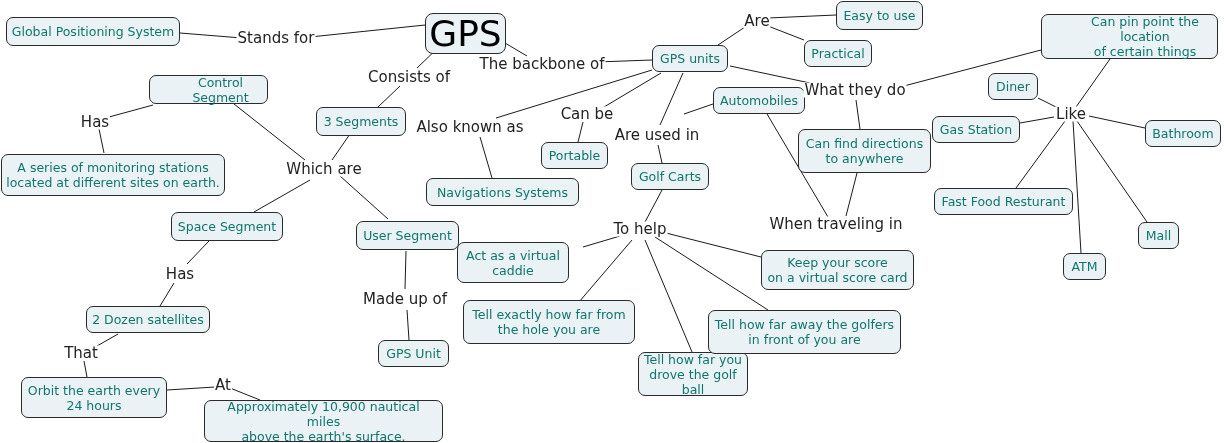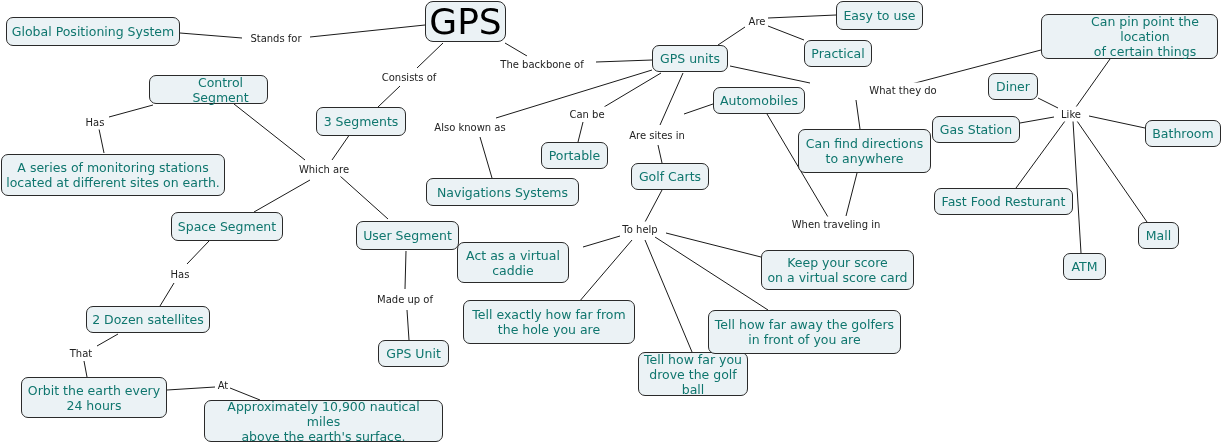--- a/index.html
+++ b/index.html
@@ -1,21 +1,21 @@
 <!DOCTYPE html>
 <html><head>
   <meta charset="utf-8">
   <style>
     html, body { margin: 0; padding: 0; background: #ffffff; }
     body { width: 1224px; height: 443px; overflow: hidden; position: relative; font-family: "DejaVu Sans", sans-serif; }
     #map { position: absolute; left: 0; top: 0; }
     .edge { stroke: #1a1a1a; stroke-width: 1; fill: none; }
     .node { position: absolute; box-sizing: border-box; background: #ebf2f5; border: 1px solid #2a2a2a; border-radius: 7px; color: #0f766e; font-size: 12.5px; line-height: 15px; text-align: center; display: flex; align-items: center; justify-content: center; white-space: pre-line; padding: 0 4px; cursor: pointer; }
-    .node.big { font-size: 36px; line-height: 40px; color: #000; border-radius: 8px; }
-    .phrase { position: absolute; font-size: 10px; line-height: 15px; color: #222; background: #ffffff; white-space: nowrap; padding: 0 1px; transform: translate(-50%, -50%); }
+    .node.big { font-size: 36px; line-height: 40px; color: #000; border-radius: 8px; margin-top: 12px; }
+    .phrase { position: absolute; font-size: 15px; line-height: 15px; color: #222; background: #ffffff; white-space: nowrap; padding: 0 1px; transform: translate(-50%, -50%); }
   </style>
 </head>
 <body>
 
 <svg id="map" width="1224" height="443">
   <g id="edges">
       <line x1="180" y1="33" x2="242" y2="38" class="edge"></line>
       <line x1="310" y1="37" x2="425" y2="25" class="edge"></line>
       <line x1="443" y1="43" x2="417" y2="68" class="edge"></line>
       <line x1="400" y1="86" x2="378" y2="107" class="edge"></line>
@@ -113,17 +113,17 @@
 <div class="phrase" style="left:542px;top:64px;">The backbone of</div>
 <div class="phrase" style="left:95px;top:122px;">Has</div>
 <div class="phrase" style="left:324px;top:169px;">Which are</div>
 <div class="phrase" style="left:180px;top:274px;">Has</div>
 <div class="phrase" style="left:81px;top:353px;">That</div>
 <div class="phrase" style="left:223px;top:385px;">At</div>
 <div class="phrase" style="left:405px;top:299px;">Made up of</div>
 <div class="phrase" style="left:757px;top:21px;">Are</div>
 <div class="phrase" style="left:470px;top:127px;">Also known as</div>
 <div class="phrase" style="left:587px;top:114px;">Can be</div>
-<div class="phrase" style="left:657px;top:135px;">Are sites in</div>
-<div class="phrase" style="left:855px;top:90px;margin-left:48px;">What they do</div>
+<div class="phrase" style="left:657px;top:135px;">Are used in</div>
+<div class="phrase" style="left:855px;top:90px;">What they do</div>
 <div class="phrase" style="left:836px;top:224px;">When traveling in</div>
 <div class="phrase" style="left:1071px;top:114px;">Like</div>
 <div class="phrase" style="left:640px;top:229px;">To help</div>
 
 </body></html>

